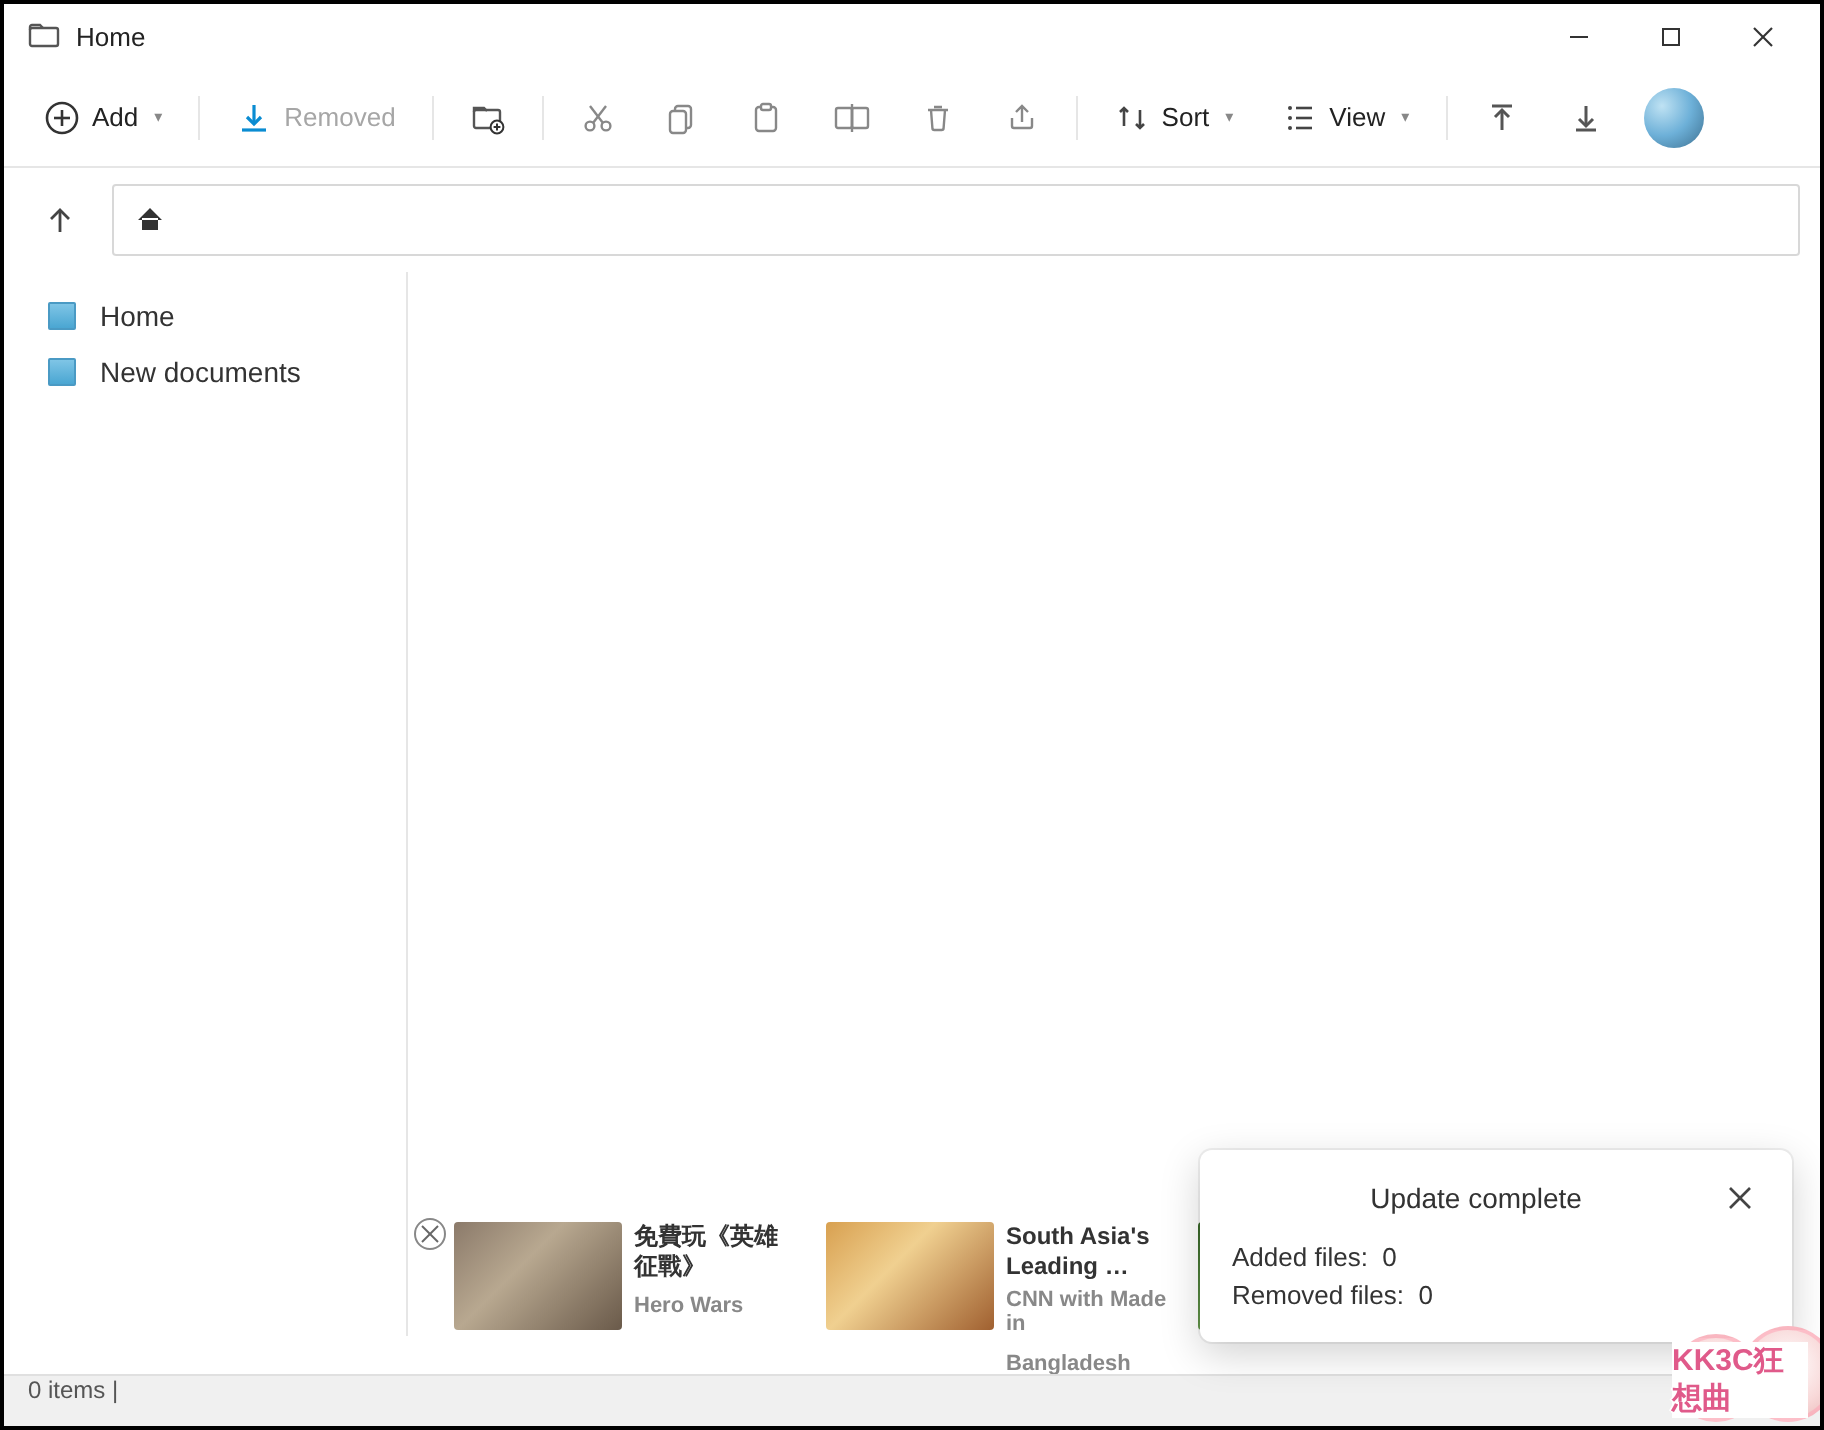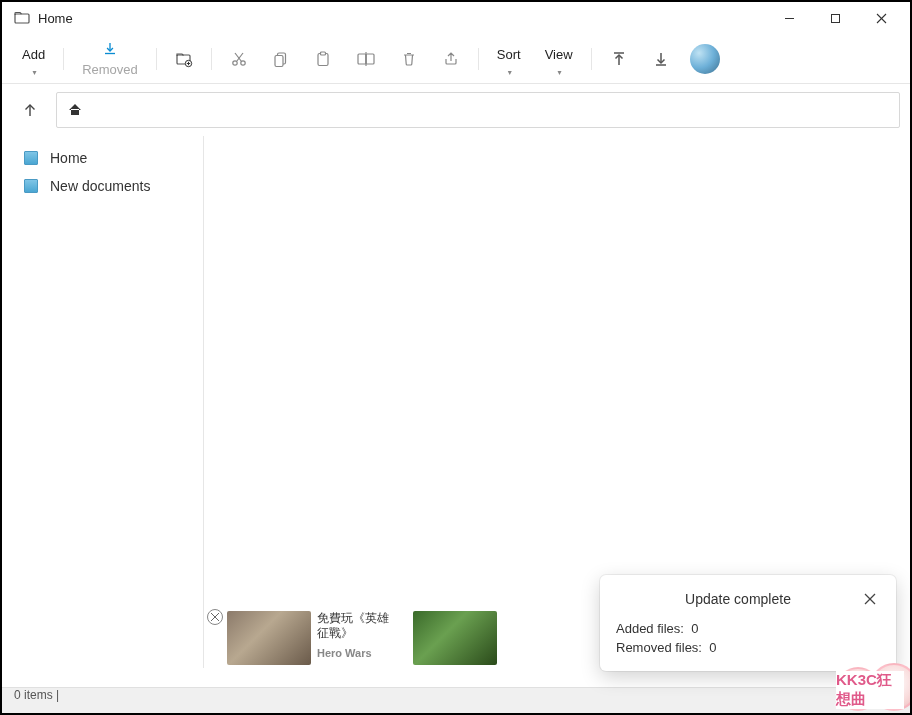--- a/index.html
+++ b/index.html
@@ -40,21 +40,20 @@
     padding: 0 10px;
     gap: 4px;
   }
   .tb-btn {
     display: flex; align-items: center; justify-content: center;
     height: 36px;
     padding: 0 10px;
     border-radius: 4px;
     color: #555;
     gap: 6px;
-    flex-direction: column;
   }
   .tb-sep {
     width: 1px; height: 22px; background: #e6e6e6; margin: 0 4px;
   }
   .tb-btn .drop { font-size: 8px; color: #888; margin-left: 2px; }
   .dl-text { color: #a6a6a6; }
   .label-txt { color: #222; font-size: 13px; }
 
   .avatar {
     width: 30px; height: 30px; border-radius: 50%;
@@ -165,21 +164,21 @@
   }
   .ad-thumb {
     width: 84px; height: 54px; border-radius: 2px;
     background: #ccc;
     flex-shrink: 0;
   }
   .ad-thumb.t1 { background: linear-gradient(135deg,#8b7a6a,#b8a890 40%,#6a5a4a); }
   .ad-thumb.t2 { background: linear-gradient(135deg,#d8a050,#f0d090 40%,#a06030); }
   .ad-thumb.t3 { background: linear-gradient(135deg,#3a6a2a,#6aa050 40%,#2a4a1a); }
   .ad-text { width: 82px; }
-  .ad-title { font-size: 12px; font-weight: 400; line-height: 1.25; color: #333; }
+  .ad-title { font-size: 12px; font-weight: 700; line-height: 1.25; color: #333; }
   .ad-sub { font-size: 11px; font-weight: 700; color: #888; margin-top: 6px; }
 
   
   .toast {
     position: absolute;
     right: 14px;
     bottom: 42px;
     width: 296px;
     background: #fff;
     border-radius: 6px;
@@ -414,20 +413,28 @@
       </svg>
   </div>
   <div class="ad-item">
     <div class="ad-thumb t1"></div>
     <div class="ad-text">
       <div class="ad-title">免費玩《英雄征戰》</div>
       <div class="ad-sub">Hero Wars</div>
     </div>
   </div>
   <div class="ad-item">
+    <div class="ad-thumb t2"></div>
+    <div class="ad-text">
+      <div class="ad-title">South Asia's Leading …</div>
+      <div class="ad-sub" style="margin-top:3px">CNN with Made in</div>
+      <div class="ad-sub" style="margin-top:8px">Bangladesh</div>
+    </div>
+  </div>
+  <div class="ad-item">
     <div class="ad-thumb t3"></div>
   </div>
 </div>
 
 <div class="toast">
   <div class="toast-head">
     <div class="toast-title">Update complete</div>
     <div class="toast-close">
       <svg width="12" height="12">
           <line x1="1" y1="1" x2="11" y2="11" stroke="#444" stroke-width="1.3"></line>

